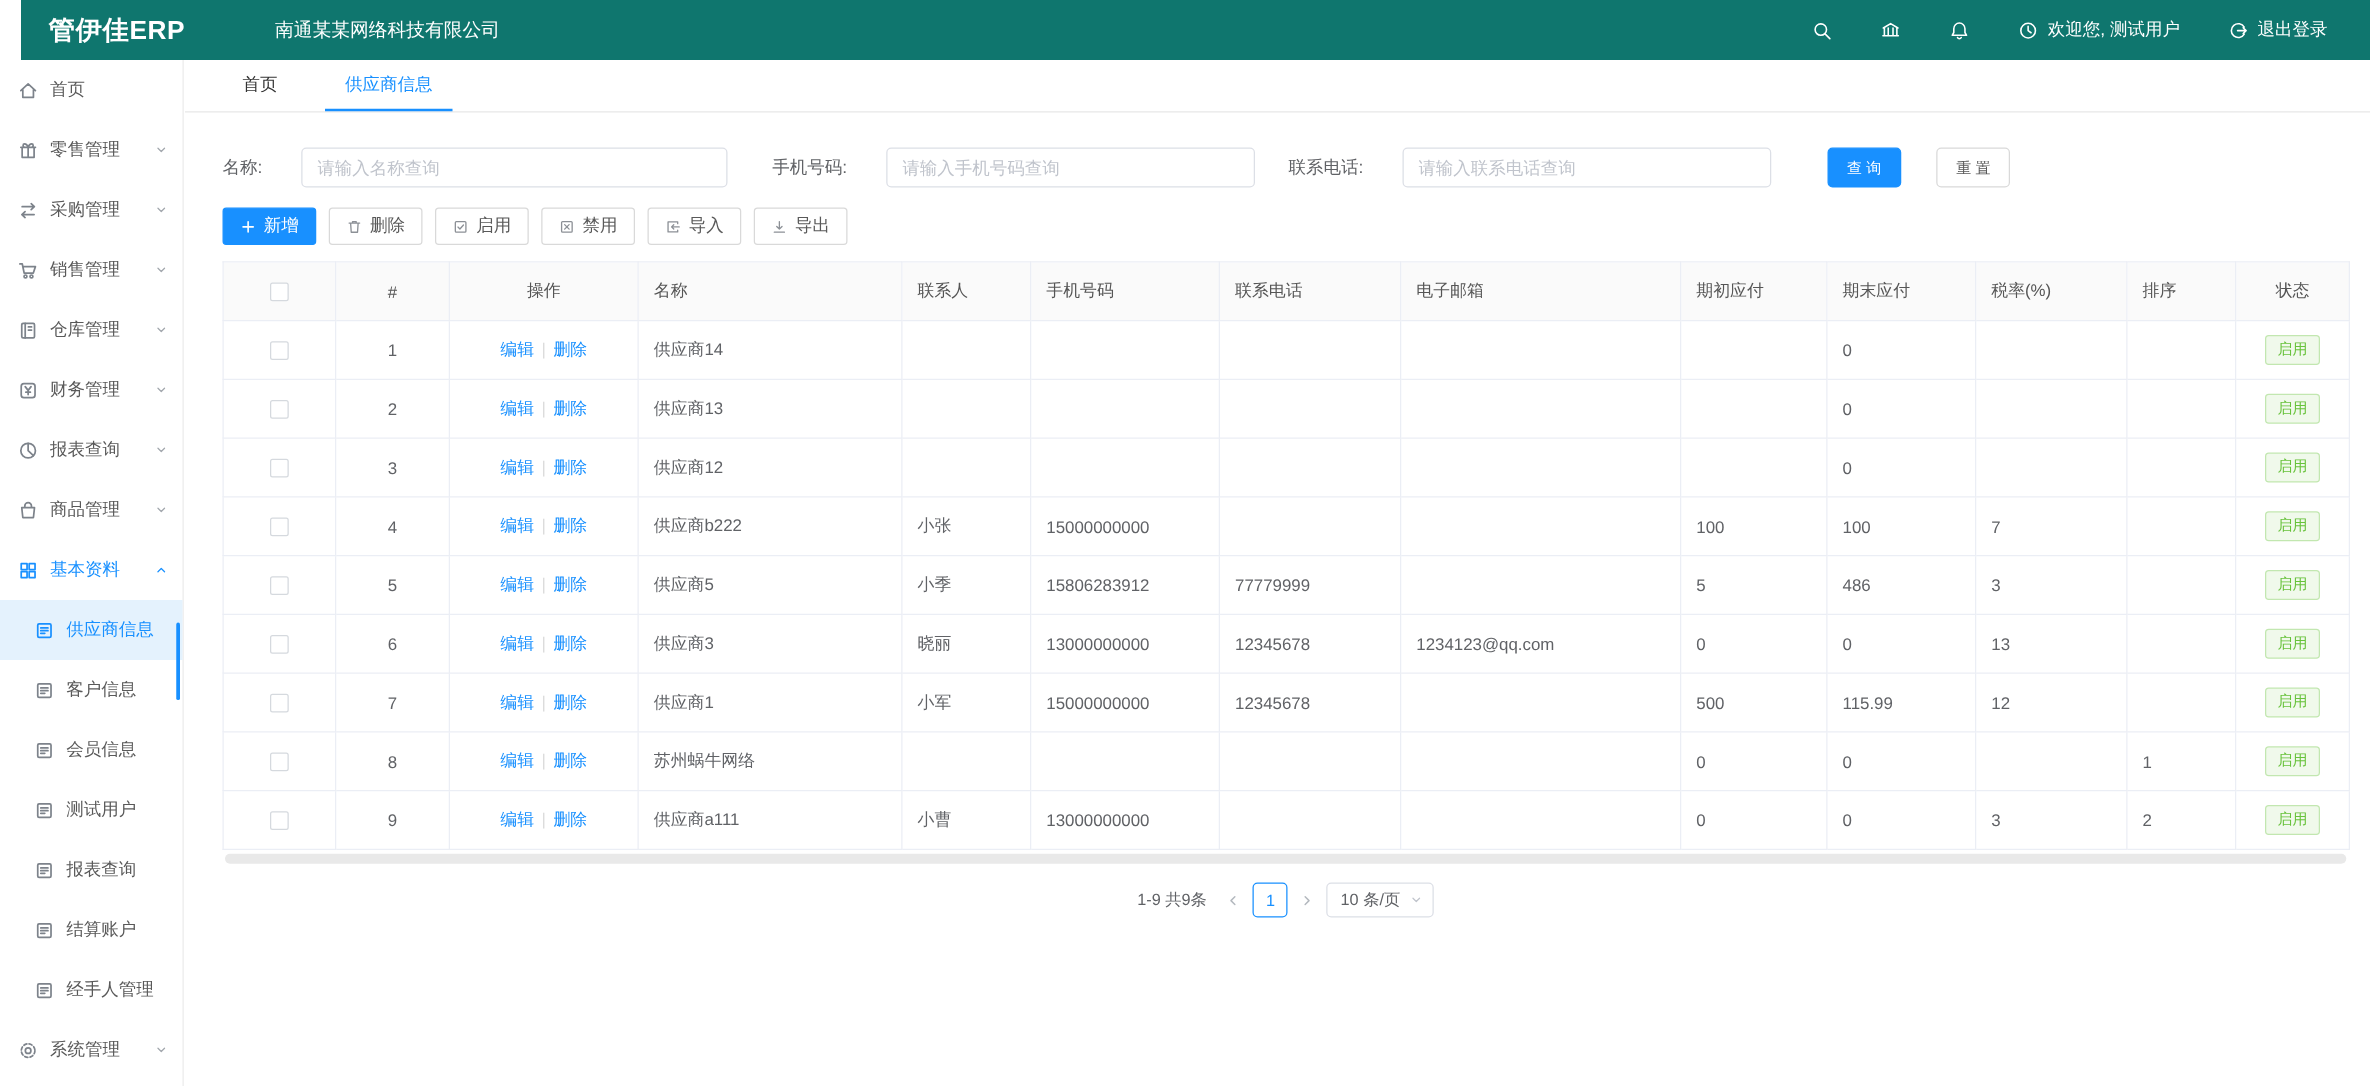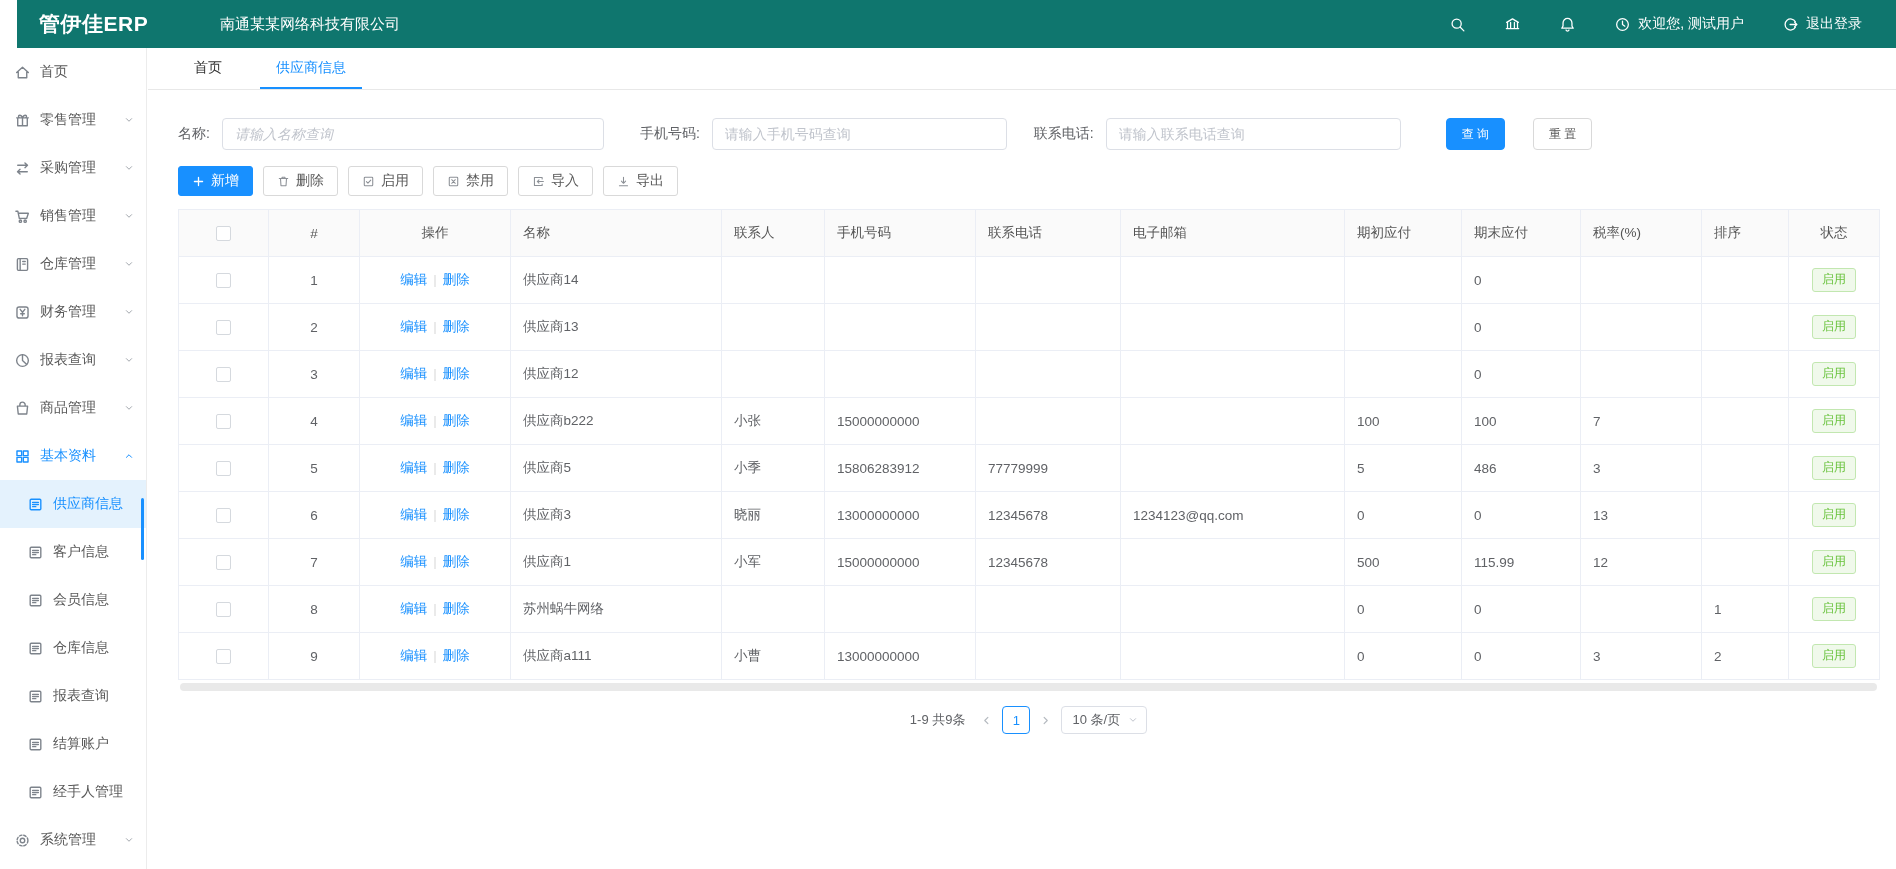--- a/index.html
+++ b/index.html
@@ -34,26 +34,26 @@
 
   
   .main{margin-left:148px;margin-top:48px;height:821px;background:#fff;}
   .tabbar{height:42px;border-bottom:1px solid #e8e8e8;display:flex;align-items:stretch;padding-left:30px;}
   .tab{display:flex;align-items:center;padding:0 16px;margin-right:22px;font-size:14px;color:#333;
     cursor:pointer;border-bottom:2px solid transparent;}
   .tab.active{color:#1890ff;border-bottom-color:#1890ff;}
 
   
   .filters{display:flex;align-items:center;margin:28px 0 0 30px;}
-  .fgroup{display:flex;align-items:center;}
+  .fgroup{display:flex;align-items:center;gap:19px;}
   .flabel{font-size:14px;color:#606266;margin-right:12px;white-space:nowrap;}
   .finput{height:32px;border:1px solid #dcdfe6;border-radius:4px;padding:0 12px;font-size:14px;
     color:#606266;outline:none;font-family:inherit;}
   .finput::placeholder{color:#c0c4cc;}
-  .w1{width:382px;font-style:italic;} .w2{width:295px;}
+  .w1{width:341px;} .w2{width:295px;}
   .g2{margin-left:36px;} .g3{margin-left:27px;}
   .btn{height:32px;border-radius:4px;font-size:12px;cursor:pointer;border:1px solid #d9d9d9;
     background:#fff;color:#595959;padding:0 15px;font-family:inherit;white-space:nowrap;}
   .btn.primary{background:#1890ff;border-color:#1890ff;color:#fff;}
   .btn-search{margin-left:45px;} .btn-reset{margin-left:28px;}
 
   
   .toolbar{display:flex;gap:10px;margin:16px 0 0 30px;}
   .tbtn{height:30px;display:inline-flex;align-items:center;gap:6px;padding:0 13px;border:1px solid #d9d9d9;
     border-radius:3px;background:#fff;color:#595959;font-size:14px;cursor:pointer;font-family:inherit;}
@@ -284,21 +284,21 @@
     <span class="lbl">会员信息</span>
 
   </div>
       <div class="side-item sub">
     <span class="icn">
           <svg viewBox="0 0 16 16">
             <rect x="3" y="3" width="10" height="10" rx="1"></rect>
             <path d="M5.3 6h5.4M5.3 8h5.4M5.3 10h3"></path>
           </svg>
         </span>
-    <span class="lbl">仓库信息</span>
+    <span class="lbl">测试用户</span>
 
   </div>
       <div class="side-item sub">
     <span class="icn">
           <svg viewBox="0 0 16 16">
             <rect x="3" y="3" width="10" height="10" rx="1"></rect>
             <path d="M5.3 6h5.4M5.3 8h5.4M5.3 10h3"></path>
           </svg>
         </span>
     <span class="lbl">报表查询</span>

